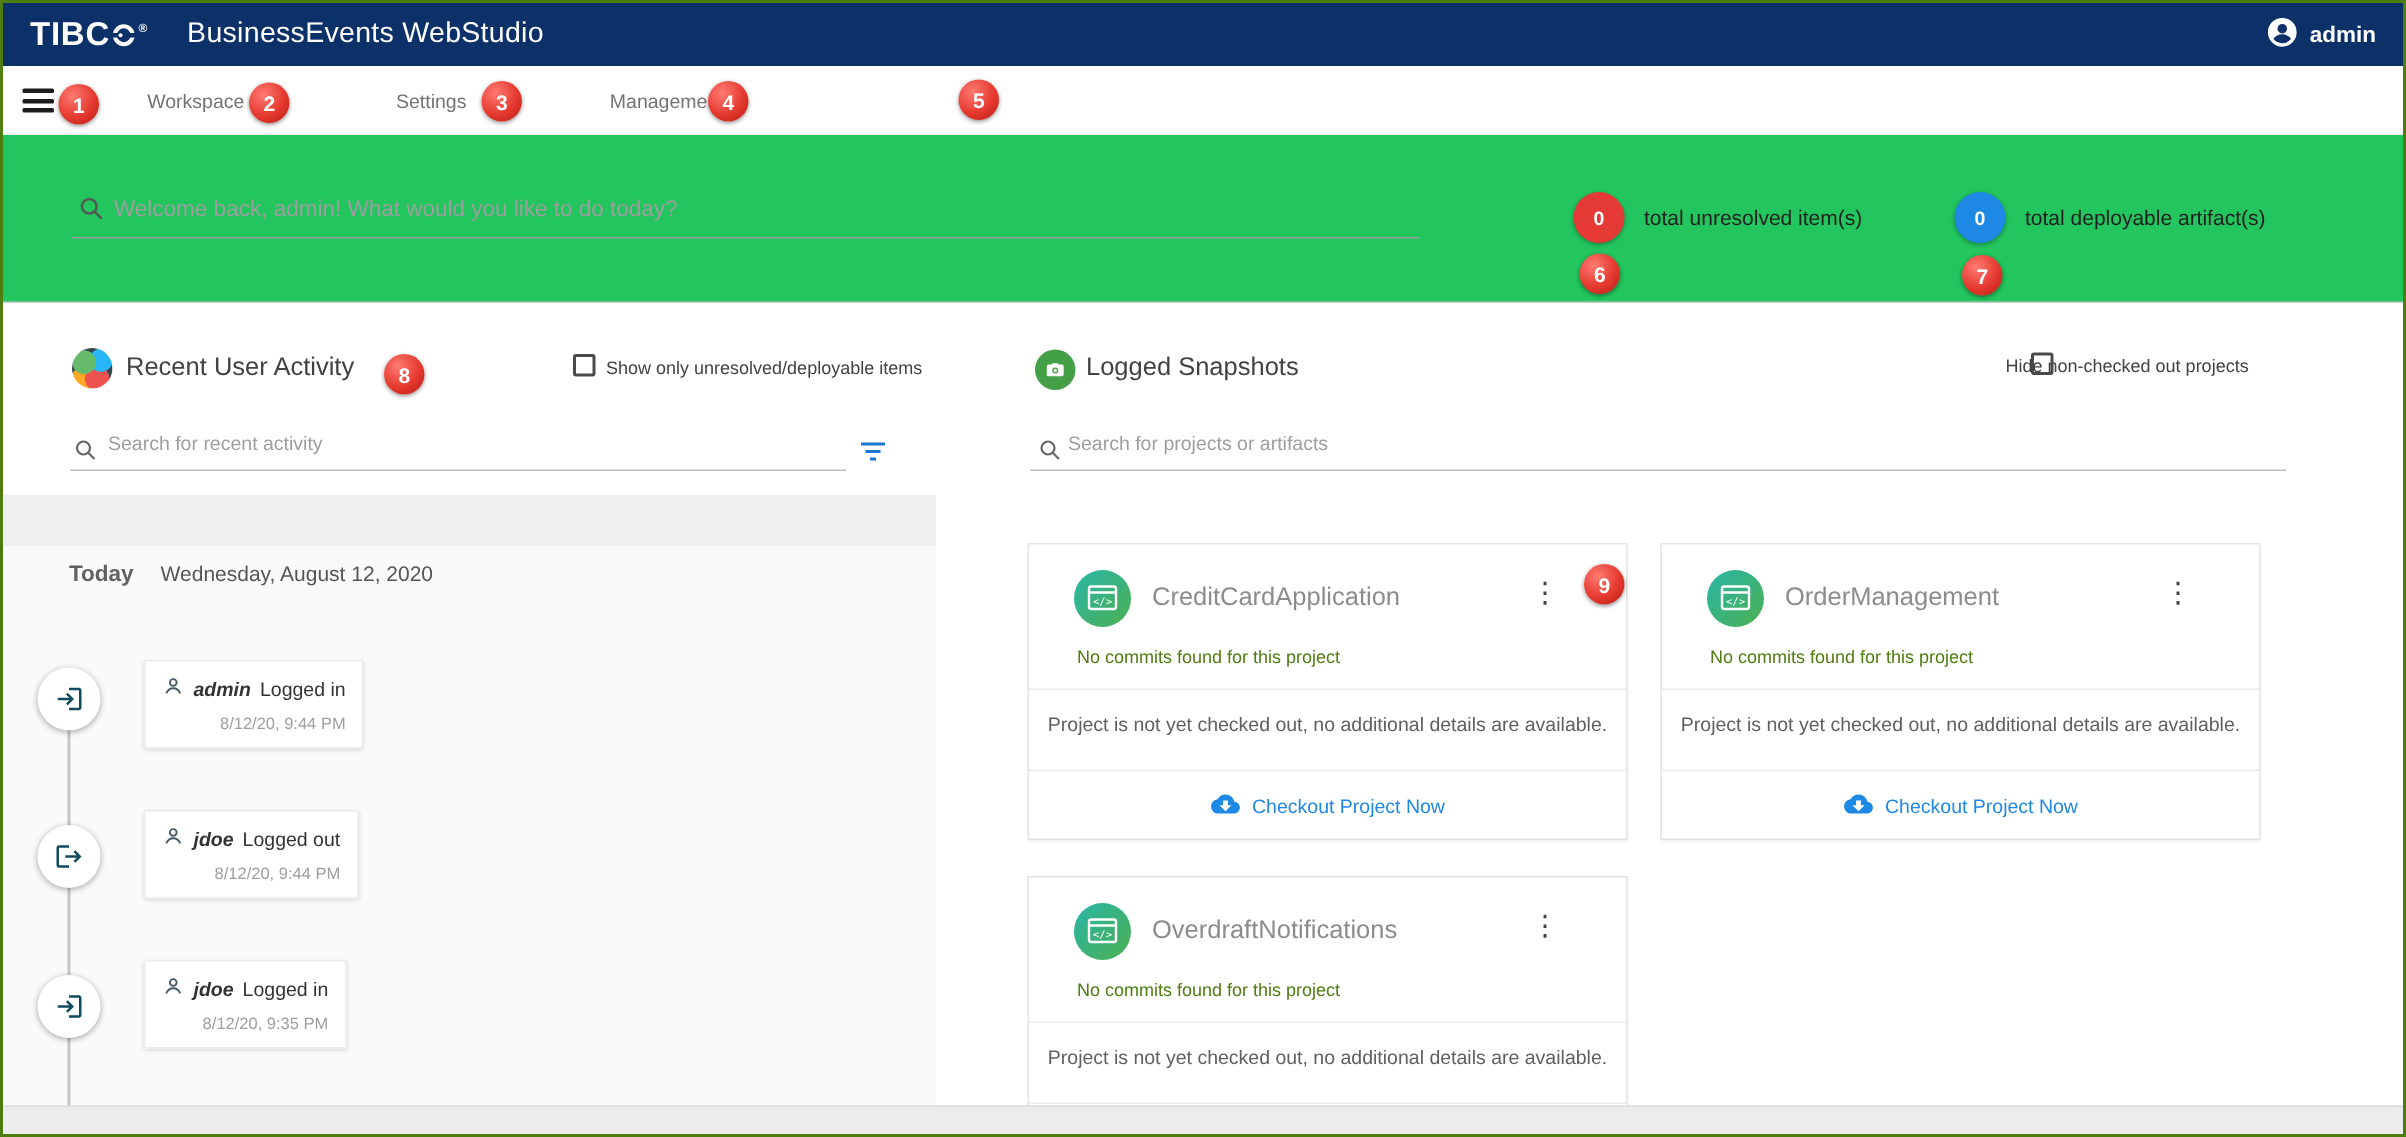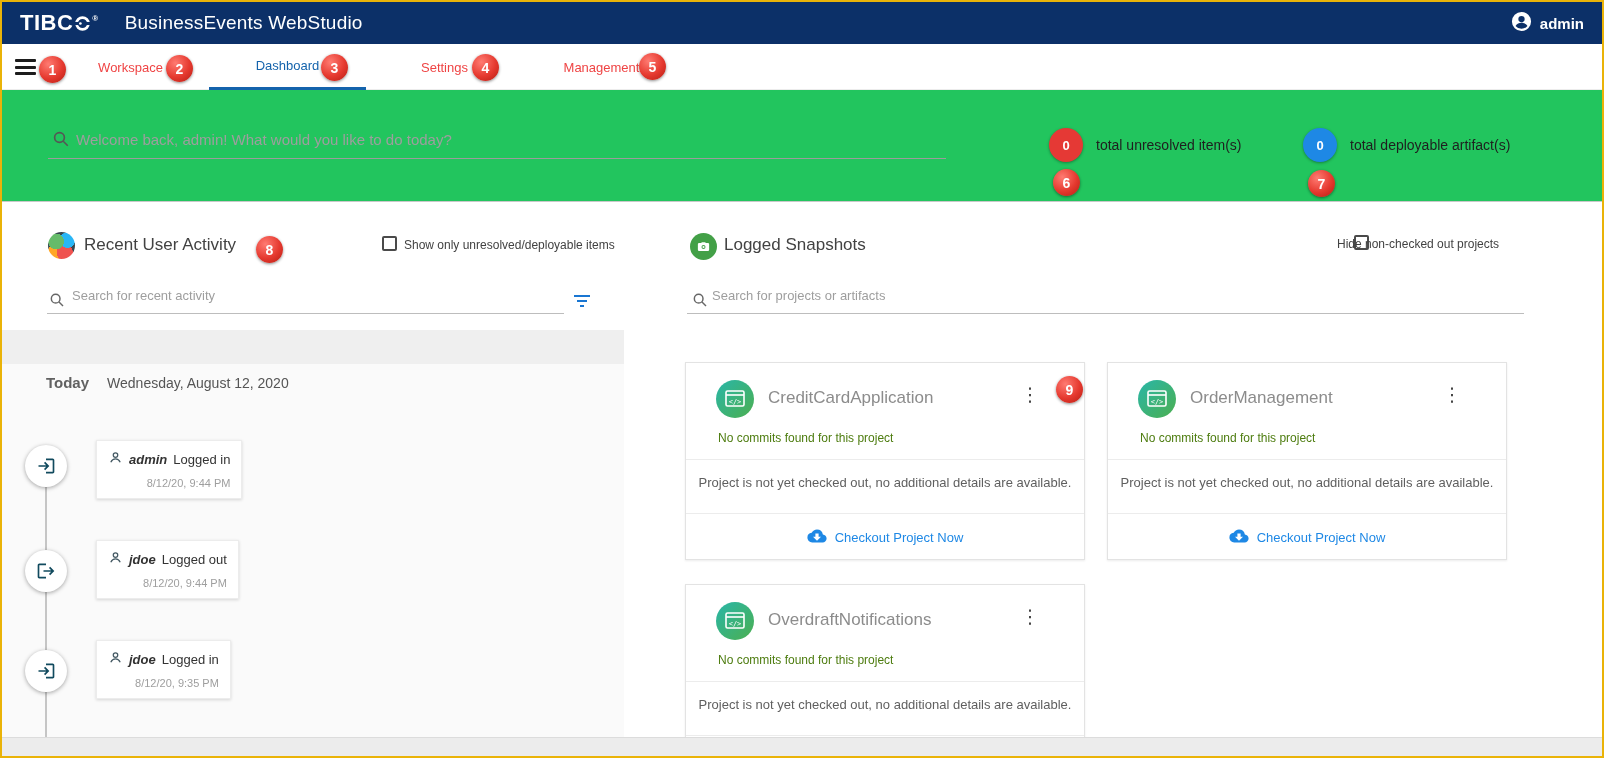--- a/index.html
+++ b/index.html
@@ -1,38 +1,38 @@
 <!DOCTYPE html>
 <html><head>
 <meta charset="utf-8">
 <style>
   * { margin:0; padding:0; box-sizing:border-box; }
   body { background:#fff; }
   .app {
     position:relative; width:1604px; height:758px;
-    border:2px solid #eab308; background:#fff; overflow:hidden;
+    border:2px solid #4d7c0f; background:#fff; overflow:hidden;
     font-family:"Liberation Sans", sans-serif;
   }
   
   .topbar { position:absolute; top:0; left:0; right:0; height:42px; background:#0c3068;
             display:flex; align-items:center; padding:0 18px; color:#fff; }
   .logo { display:flex; align-items:center; font-weight:bold; font-size:22px; letter-spacing:.5px; }
   .logo-o { display:flex; align-items:center; margin-left:1px; }
   .logo-reg { font-size:8px; align-self:flex-start; margin-top:4px; margin-left:1px; }
   .app-title { font-size:19px; font-weight:400; margin-left:26px; letter-spacing:.2px; }
   .user-chip { margin-left:auto; display:flex; align-items:center; gap:7px;
                font-weight:bold; font-size:15px; cursor:pointer; }
   
   .navbar { position:absolute; top:42px; left:0; right:0; height:46px; background:#fff;
             border-bottom:1px solid #ececec; }
   .hamburger { position:absolute; left:13px; top:15px; width:21px; cursor:pointer; }
   .hamburger span { display:block; height:3px; background:#1d1d1d; margin-bottom:3.5px; border-radius:1px; }
   .tabs { position:absolute; left:50px; top:0; height:46px; display:flex; }
   .tab { width:157px; height:46px; display:flex; align-items:center; justify-content:center;
-         font-size:13px; color:#ef4444; cursor:pointer; }
+         font-size:13px; color:#737373; cursor:pointer; }
   .tab.active { color:#1463ac; border-bottom:3px solid #1463ac; }
   
   .search-section { position:absolute; top:88px; left:0; right:0; height:112px;
                     border-bottom:1px solid #c9c9c9; background:#22c55e; }
   .sicon { position:absolute; }
   .main-search { position:absolute; left:46px; top:31px; width:898px; height:38px;
                  border:none; border-bottom:1px solid #9c9c9c; outline:none; background:transparent;
                  font-size:15px; color:#424242; padding-left:28px; font-family:"Liberation Sans",sans-serif; }
   .main-search::placeholder { color:#9e9e9e; }
   .panel-search::placeholder { color:#9e9e9e; }
@@ -130,21 +130,20 @@
   </header>
 
   <nav class="navbar">
     <div class="hamburger">
         <span></span>
         <span></span>
         <span></span>
       </div>
     <div class="tabs">
       <div class="tab">Workspace</div>
-      <div class="tab active">Dashboard</div>
       <div class="tab">Settings</div>
       <div class="tab">Management</div>
     </div>
   </nav>
 
   <section class="search-section">
     <span class="sicon" style="left:50px; top:40px;">
       <svg width="18" height="18" viewBox="0 0 24 24" fill="none" stroke="#555" stroke-width="2.2">
           <circle cx="10" cy="10" r="6.5"></circle>
           <line x1="15" y1="15" x2="21" y2="21"></line>

